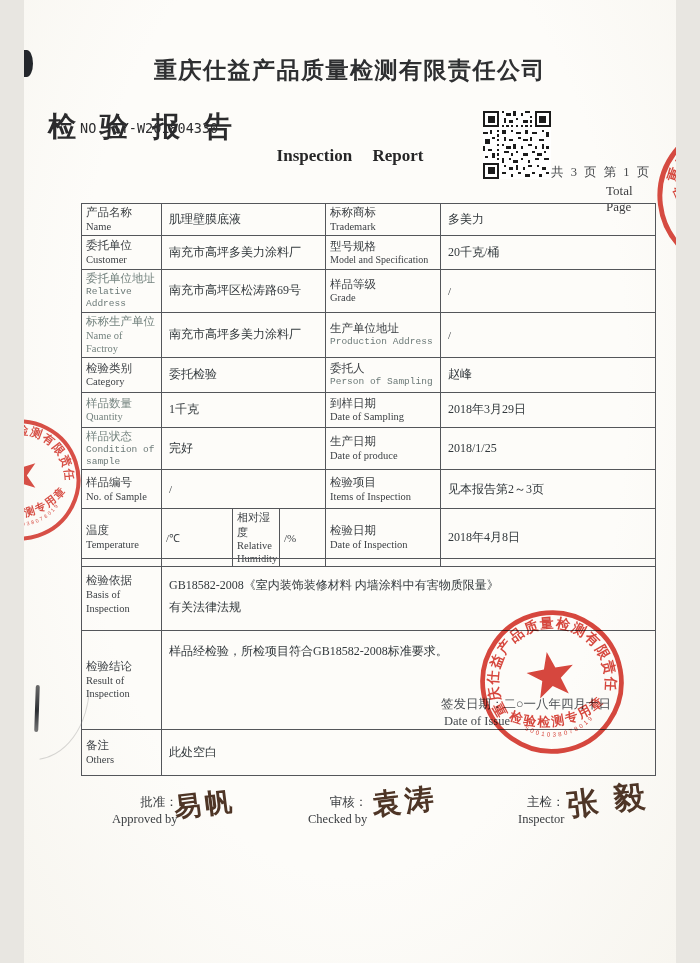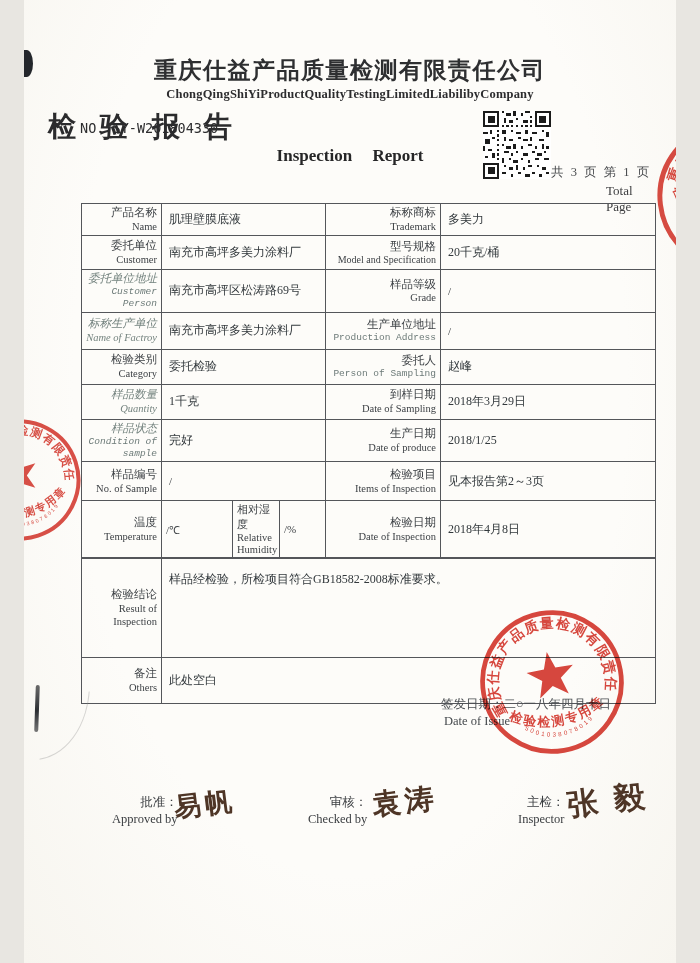--- a/index.html
+++ b/index.html
@@ -25,24 +25,24 @@
   .qr{position:absolute;left:459px;top:111px;width:68px;height:68px;}
   .page-info{position:absolute;left:527px;top:164px;font-size:12.5px;
     letter-spacing:2px;color:#47494c;}
   .total-page{position:absolute;left:541px;top:183px;font-size:13px;
     word-spacing:30px;color:#3c3d3f;margin-left:41px;}
   
   table{border-collapse:collapse;table-layout:fixed;}
   .info-table{position:absolute;left:57px;top:203px;width:574px;}
   .lower-table{position:absolute;left:57px;top:558px;width:574px;}
   td{border:1px solid #54565a;padding:1px 4px;vertical-align:middle;overflow:hidden;}
-  .lbl{text-align:right;font-size:11.5px;line-height:1.3;color:#3e4246;}
+  .lbl{text-align:left;font-size:11.5px;line-height:1.3;color:#3e4246;}
   .lbl .en{display:block;font-size:10.5px;}
   .lbl .mono{font-family:"Liberation Mono", monospace;font-size:9.5px;color:#6c7a78;}
-  .lbl.faded{color:#74837f;font-style:italic;}
+  .lbl.faded{color:#74837f;}
   .val{font-size:12px;color:#32383c;padding-left:7px;}
   .val.slash{font-size:11px;}
   .sub{text-align:left;font-size:11px;color:#3e4246;}
   .sub .en{display:block;font-size:10.5px;line-height:1.15;}
   .top-align{vertical-align:top;padding-top:16px;line-height:1.8;}
   .result-cell{vertical-align:top;padding-top:12px;}
   
   .issue-cn{position:absolute;left:417px;top:696px;font-size:12.5px;color:#4a4e52;z-index:2;}
   .issue-en{position:absolute;left:420px;top:714px;font-size:12.5px;color:#44484c;z-index:2;}
   .sig-label{position:absolute;font-size:12.5px;line-height:1.35;text-align:right;color:#3a3d40;}
@@ -59,21 +59,20 @@
   .scratch{position:absolute;left:-46px;top:608px;width:110px;height:150px;
     border:1px solid rgba(130,130,130,.30);border-radius:50%;
     clip-path:inset(55% 0 0 55%);}
 </style>
 </head>
 <body>
 
 <div class="page">
 
   <div class="company-cn">重庆仕益产品质量检测有限责任公司</div>
-  <div class="company-en">ChongQingShiYiProductQualityTestingLimitedLiabilibyCompany</div>
   <div class="report-no">NO. SY-W201804330</div>
   <div class="title-cn">检验报告</div>
   <div class="title-en">Inspection Report</div>
 
   <svg class="qr" viewBox="0 0 29 29" shape-rendering="crispEdges">
     <rect width="29" height="29" fill="#fff"></rect>
     <g fill="#1b1b1b">
       <rect x="0" y="0" width="7" height="7"></rect>
         <rect x="22" y="0" width="7" height="7"></rect>
         <rect x="0" y="22" width="7" height="7"></rect>
@@ -187,21 +186,21 @@
       <td class="lbl"><span>标称商标</span><span class="en">Trademark</span></td>
       <td class="val">多美力</td>
     </tr>
     <tr style="height:34px">
       <td class="lbl"><span>委托单位</span><span class="en">Customer</span></td>
       <td class="val" colspan="3">南充市高坪多美力涂料厂</td>
       <td class="lbl"><span>型号规格</span><span class="en" style="font-size:10px">Model and  Specification</span></td>
       <td class="val">20千克/桶</td>
     </tr>
     <tr style="height:37px">
-      <td class="lbl faded"><span>委托单位地址</span><span class="en mono">Customer Person</span></td>
+      <td class="lbl faded"><span>委托单位地址</span><span class="en mono">Relative Address</span></td>
       <td class="val" colspan="3">南充市高坪区松涛路69号</td>
       <td class="lbl"><span>样品等级</span><span class="en">Grade</span></td>
       <td class="val slash">/</td>
     </tr>
     <tr style="height:37px">
       <td class="lbl faded"><span>标称生产单位</span><span class="en">Name of  Factroy</span></td>
       <td class="val" colspan="3">南充市高坪多美力涂料厂</td>
       <td class="lbl"><span>生产单位地址</span><span class="en mono">Production Address</span></td>
       <td class="val slash">/</td>
     </tr>
@@ -239,20 +238,27 @@
     </tr>
   </tbody>
     </table>
 
   <table class="lower-table">
     <colgroup>
         <col style="width:80px">
         <col style="width:494px">
       </colgroup>
     <tbody>
+        <tr style="height:72px">
+      <td class="lbl"><span>检验依据</span><span class="en">Basis of</span><span class="en">Inspection</span></td>
+      <td class="val top-align">
+        <div>GB18582-2008《室内装饰装修材料 内墙涂料中有害物质限量》</div>
+        <div>有关法律法规</div>
+      </td>
+    </tr>
     <tr style="height:99px">
       <td class="lbl"><span>检验结论</span><span class="en">Result of</span><span class="en">Inspection</span></td>
       <td class="val result-cell">样品经检验，所检项目符合GB18582-2008标准要求。</td>
     </tr>
     <tr style="height:46px">
       <td class="lbl"><span>备注</span><span class="en">Others</span></td>
       <td class="val">此处空白</td>
     </tr>
   </tbody>
     </table>

